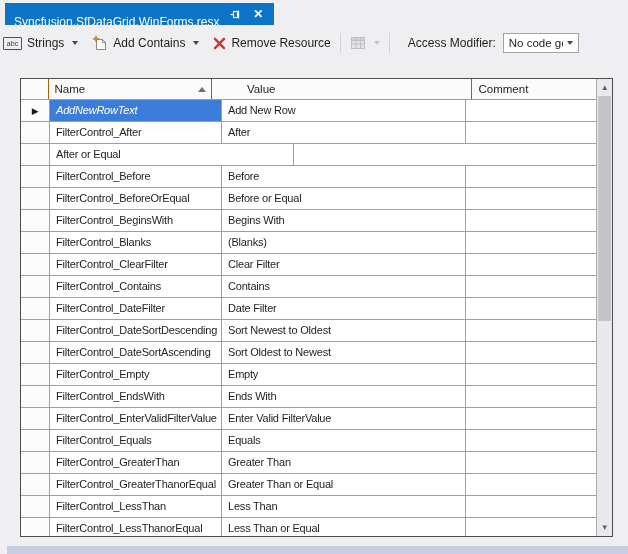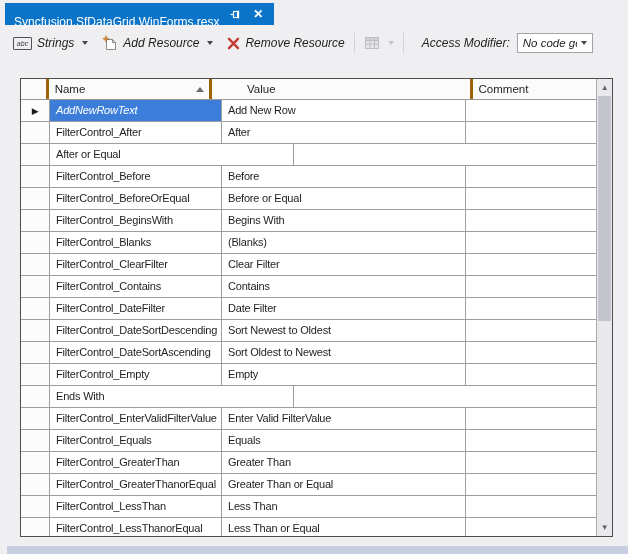--- a/index.html
+++ b/index.html
@@ -18,21 +18,21 @@
     display:flex; align-items:center; gap:9px; padding:0 9px;
     cursor:default;
   }
   .doc-tab .title { white-space:nowrap;margin-top:16px; }
   .tab-icon-btn { display:flex; align-items:center; justify-content:center; width:14px; height:14px; }
   .close-glyph { color:#FFFFFF; font-size:12px; line-height:12px; font-weight:bold; }
 
   
   .toolbar {
     position:absolute; left:0; top:30px; width:100%; height:26px;
-    display:flex; align-items:center; padding-left:10px; box-sizing:border-box;font-style:italic;
+    display:flex; align-items:center; box-sizing:border-box;
   }
   .tool-btn { display:flex; align-items:center; gap:5px; padding:2px 3px; white-space:nowrap; }
   .abc-box {
     display:inline-block; width:17px; height:11px; border:1px solid #4D5157;
     border-radius:1px; font-size:7px; line-height:11px; text-align:center;
     color:#33363B; letter-spacing:0;
   }
   .dd-arrow {
     width:0; height:0; border-left:3.5px solid transparent; border-right:3.5px solid transparent;
     border-top:4px solid #43464C; margin-left:3px;
@@ -55,21 +55,21 @@
     border:1px solid #4D4D4D; background:#FFFFFF;
     font-size:11px; letter-spacing:-0.2px;
   }
   .grid-header {
     position:absolute; left:0; top:0; width:575px; height:20px;
     background:#FBFBFB; border-bottom:1px solid #9B9B9B;
     display:flex; box-sizing:content-box;
   }
   .hcell {
     box-sizing:border-box; height:20px; line-height:20px; padding-left:6px;
-    border-right:3px solid #a16207; font-size:11.5px; letter-spacing:0;
+    border-right:1px solid #a16207; font-size:11.5px; letter-spacing:0;
     position:relative; white-space:nowrap;
   }
   .hcell.hsel { width:29px; padding-left:0; }
   .hcell.hname { width:172px; }
   .hcell.hvalue { width:244px;margin-left:29px; }
   .hcell.hcomment { width:130px; border-right:none; }
   .sort-arrow {
     position:absolute; right:5px; top:8px; width:0; height:0;
     border-left:4px solid transparent; border-right:4px solid transparent;
     border-bottom:5px solid #6F6F6F;
@@ -128,21 +128,21 @@
       <span>Strings</span>
       <span class="dd-arrow"></span>
     </div>
     <span class="gap8"></span>
     <div class="tool-btn">
       <svg width="16" height="16" viewBox="0 0 16 16">
         <path d="M4.5 4.5 h6 l3 3 v7 h-9 z" fill="#FFFFFF" stroke="#8A8A8A" stroke-width="1"></path>
         <path d="M10.5 4.5 v3 h3" fill="none" stroke="#8A8A8A" stroke-width="1"></path>
         <path d="M4 0.5 L4.9 2.9 L7.3 3.8 L4.9 4.7 L4 7.1 L3.1 4.7 L0.7 3.8 L3.1 2.9 Z" fill="#D9822B" stroke="#A8641E" stroke-width="0.4"></path>
       </svg>
-      <span>Add Resource</span>
+      <span>Add Contains</span>
       <span class="dd-arrow"></span>
     </div>
     <span class="gap8"></span>
     <div class="tool-btn">
       <svg width="13" height="13" viewBox="0 0 13 13">
         <path d="M2 1.8 L11 11.2 M11 1.8 L2 11.2" stroke="#C53B33" stroke-width="2.4" stroke-linecap="round"></path>
       </svg>
       <span>Remove Resource</span>
     </div>
     <span class="tb-sep"></span>
@@ -253,20 +253,21 @@
           <div class="cell comment"></div>
         </div>
         <div class="grid-row">
           <div class="cell selector"></div>
           <div class="cell name">FilterControl_Empty</div>
           <div class="cell value">Empty</div>
           <div class="cell comment"></div>
         </div>
         <div class="grid-row">
           <div class="cell selector"></div>
+          <div class="cell name">FilterControl_EndsWith</div>
           <div class="cell value">Ends With</div>
           <div class="cell comment"></div>
         </div>
         <div class="grid-row">
           <div class="cell selector"></div>
           <div class="cell name">FilterControl_EnterValidFilterValue</div>
           <div class="cell value">Enter Valid FilterValue</div>
           <div class="cell comment"></div>
         </div>
         <div class="grid-row">

